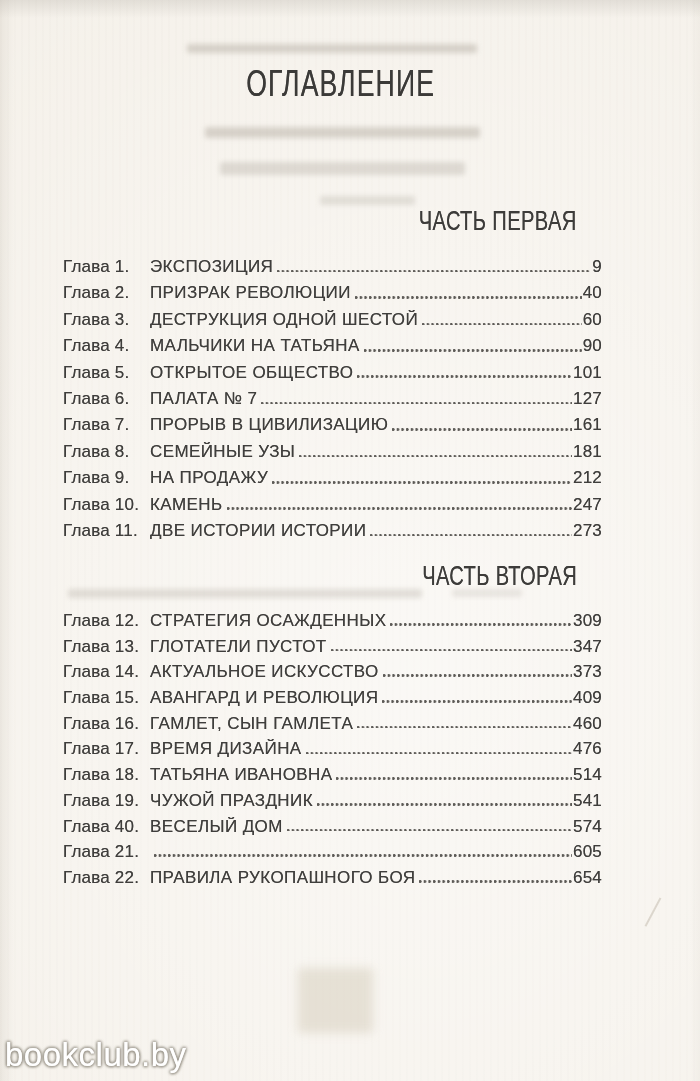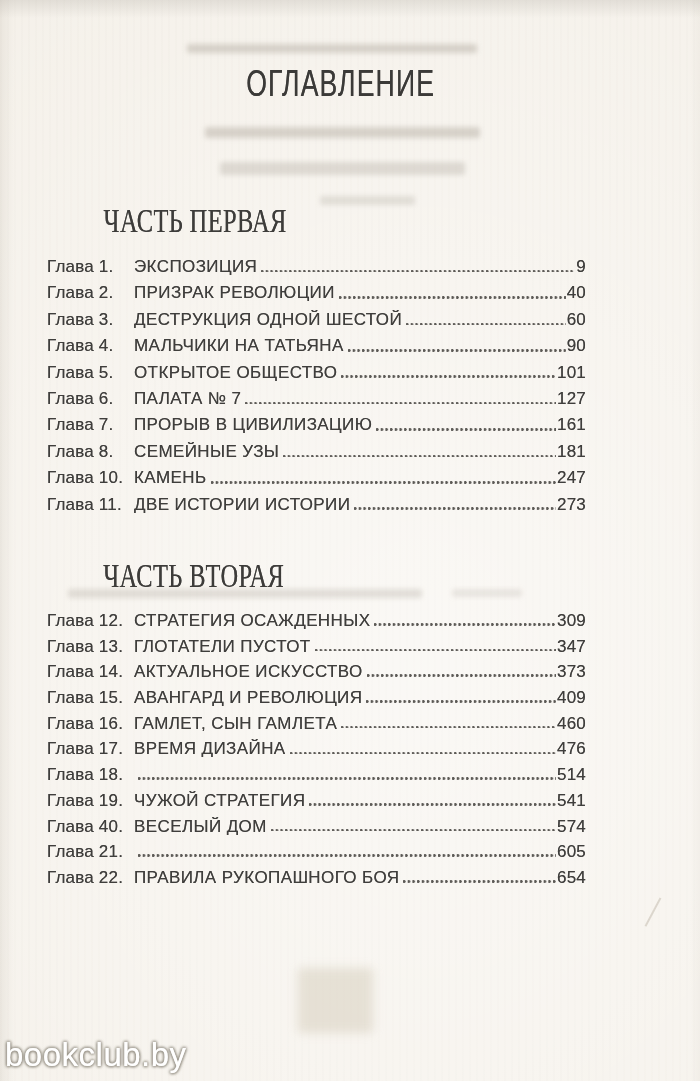--- a/index.html
+++ b/index.html
@@ -25,29 +25,29 @@
     position:absolute; top:66px; left:63px; width:539px; margin:0;
     text-align:center; font-size:36px; line-height:36px; font-weight:400;
     letter-spacing:1.5px; color:#3b3a38;
   }
   .cond {
     display:inline-block; white-space:nowrap;
     transform:translateX(8px) scaleX(0.74); transform-origin:center;
     text-shadow:0 0 0.5px rgba(59,58,56,0.8);
   }
   .part-heading {
-    position:absolute; left:63px; width:539px; text-align:left;
-    font-size:34px; line-height:29px; font-weight:400; letter-spacing:0.5px; color:#3d3c3a;font-family:Liberation Serif, serif;
+    position:absolute; left:63px; width:539px; text-align:right;
+    font-size:28px; line-height:29px; font-weight:400; letter-spacing:0.5px; color:#3d3c3a;
   }
   .part-heading .cond { transform:translateX(5px) scaleX(0.72); }
   .part-heading-0 { top:206px; }
   .part-heading-1 { top:561px; }
 
   
-  .entries { position:absolute; left:47px; width:539px; }
+  .entries { position:absolute; left:63px; width:539px; }
   .entries-0 { top:254px; --rh:26.4px; }
   .entries-1 { top:608px; --rh:25.7px; }
   .entry {
     display:flex; align-items:baseline; height:var(--rh); line-height:var(--rh);
     font-size:17px; letter-spacing:0.2px; white-space:nowrap;
     text-shadow:0 0 0.5px rgba(63,62,60,0.75);
   }
   .entry .label   { flex:0 0 87px; }
   .entry .title   { flex:0 0 auto; letter-spacing:0.4px; }
   .entry .leader  {
@@ -147,20 +147,26 @@
           <span class="leader"></span>
           <span class="pagenum">161</span>
         </div>
         <div class="entry">
           <span class="label">Глава 8.</span>
           <span class="title">СЕМЕЙНЫЕ УЗЫ</span>
           <span class="leader"></span>
           <span class="pagenum">181</span>
         </div>
         <div class="entry">
+          <span class="label">Глава 9.</span>
+          <span class="title">НА ПРОДАЖУ</span>
+          <span class="leader"></span>
+          <span class="pagenum">212</span>
+        </div>
+        <div class="entry">
           <span class="label">Глава 10.</span>
           <span class="title">КАМЕНЬ</span>
           <span class="leader"></span>
           <span class="pagenum">247</span>
         </div>
         <div class="entry">
           <span class="label">Глава 11.</span>
           <span class="title">ДВЕ ИСТОРИИ ИСТОРИИ</span>
           <span class="leader"></span>
           <span class="pagenum">273</span>
@@ -199,26 +205,27 @@
           <span class="pagenum">460</span>
         </div>
         <div class="entry">
           <span class="label">Глава 17.</span>
           <span class="title">ВРЕМЯ ДИЗАЙНА</span>
           <span class="leader"></span>
           <span class="pagenum">476</span>
         </div>
         <div class="entry">
           <span class="label">Глава 18.</span>
+          <span class="title">ТАТЬЯНА ИВАНОВНА</span>
           <span class="leader"></span>
           <span class="pagenum">514</span>
         </div>
         <div class="entry">
           <span class="label">Глава 19.</span>
-          <span class="title">ЧУЖОЙ СТРАТЕГИЯ</span>
+          <span class="title">ЧУЖОЙ ПРАЗДНИК</span>
           <span class="leader"></span>
           <span class="pagenum">541</span>
         </div>
         <div class="entry">
           <span class="label">Глава 40.</span>
           <span class="title">ВЕСЕЛЫЙ ДОМ</span>
           <span class="leader"></span>
           <span class="pagenum">574</span>
         </div>
         <div class="entry">

